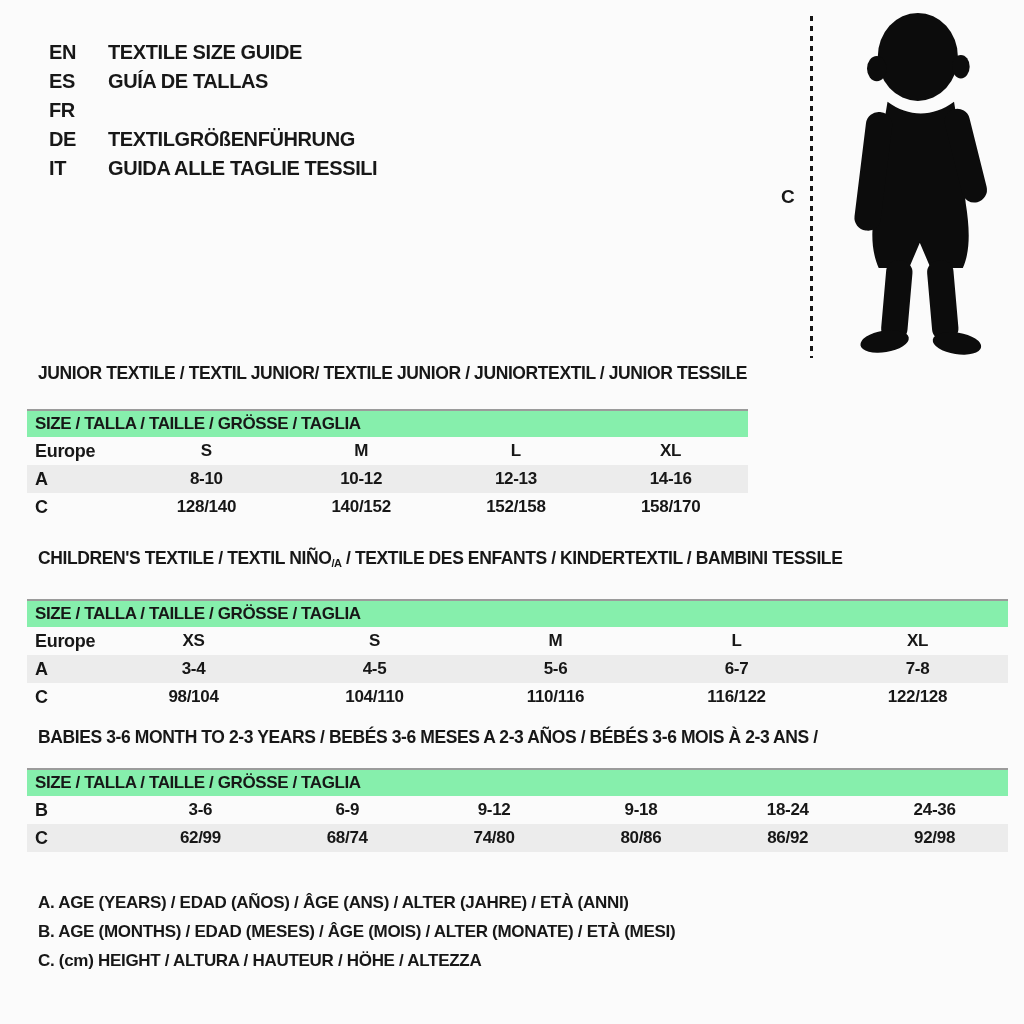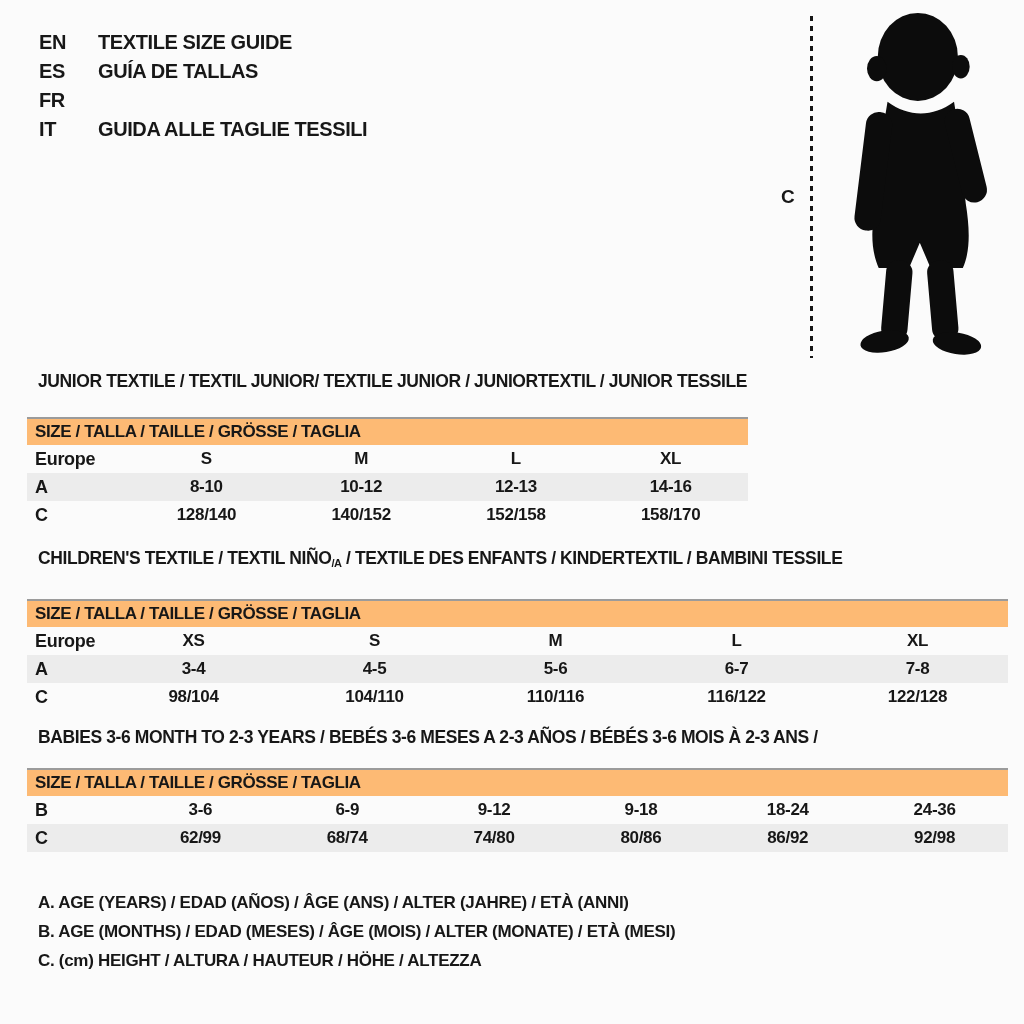--- a/index.html
+++ b/index.html
@@ -13,21 +13,21 @@
     font-weight: 700;
     overflow: hidden;
   }
 
   
   .lang-list {
     position: absolute;
     left: 38px;
     top: 27px;
     list-style: none;
-    margin: 1px;
+    margin: 11px;
     padding: 0;
   }
   .lang-row {
     display: flex;
     align-items: center;
     height: 29px;
     font-size: 20px;
     letter-spacing: -0.4px;
   }
   .lang-code { width: 59px; }
@@ -38,21 +38,21 @@
   .dotted-line {
     position: absolute;
     left: 37px; top: 10px;
     width: 3px; height: 342px;
     background: repeating-linear-gradient(to bottom, #161616 0 5px, transparent 5px 10px);
   }
   .baby-svg { position: absolute; left: 50px; top: 0; width: 176px; height: 356px; }
 
   
   .tbl-section { position: absolute; left: 27px; }
-  .sec-junior   { top: 370px; width: 721px; }
+  .sec-junior   { top: 362px; width: 721px; }
   .sec-children { top: 547px; width: 981px; }
   .sec-babies   { top: 724px; width: 981px; }
 
   .tbl-title {
     margin: 0 0 0 11px;
     font-size: 17.5px;
     line-height: 23px;
     letter-spacing: -0.4px;
     white-space: nowrap;
   }
@@ -61,21 +61,21 @@
 
   .size-table { border-collapse: collapse; table-layout: fixed; margin-top: 24px; }
   .sec-babies .size-table { margin-top: 17px; }
   .t1 { width: 721px; }
   .t2, .t3 { width: 981px; }
   .t1 col.lab-col { width: 102px; }
   .t2 col.lab-col { width: 76px; }
   .t3 col.lab-col { width: 100px; }
 
   .size-table th.bar-cell {
-    background: #fdba74;
+    background: #86efac;
     border-top: 2px solid #9b9b9b;
     height: 26px;
     font-size: 17px;
     font-weight: 700;
     text-align: left;
     padding: 0 0 0 8px;
     letter-spacing: -0.4px;
   }
   .size-table td {
     height: 28px;
@@ -106,20 +106,24 @@
     <li class="lang-row">
       <span class="lang-code">EN</span>
       <span class="lang-label">TEXTILE SIZE GUIDE</span>
     </li>
     <li class="lang-row">
       <span class="lang-code">ES</span>
       <span class="lang-label">GUÍA DE TALLAS</span>
     </li>
     <li class="lang-row">
       <span class="lang-code">FR</span>
+    </li>
+    <li class="lang-row">
+      <span class="lang-code">DE</span>
+      <span class="lang-label">TEXTILGRÖßENFÜHRUNG</span>
     </li>
     <li class="lang-row">
       <span class="lang-code">IT</span>
       <span class="lang-label">GUIDA ALLE TAGLIE TESSILI</span>
     </li>
   </ul>
 
   <div class="figure">
     <span class="c-label">C</span>
     <div class="dotted-line"></div>

